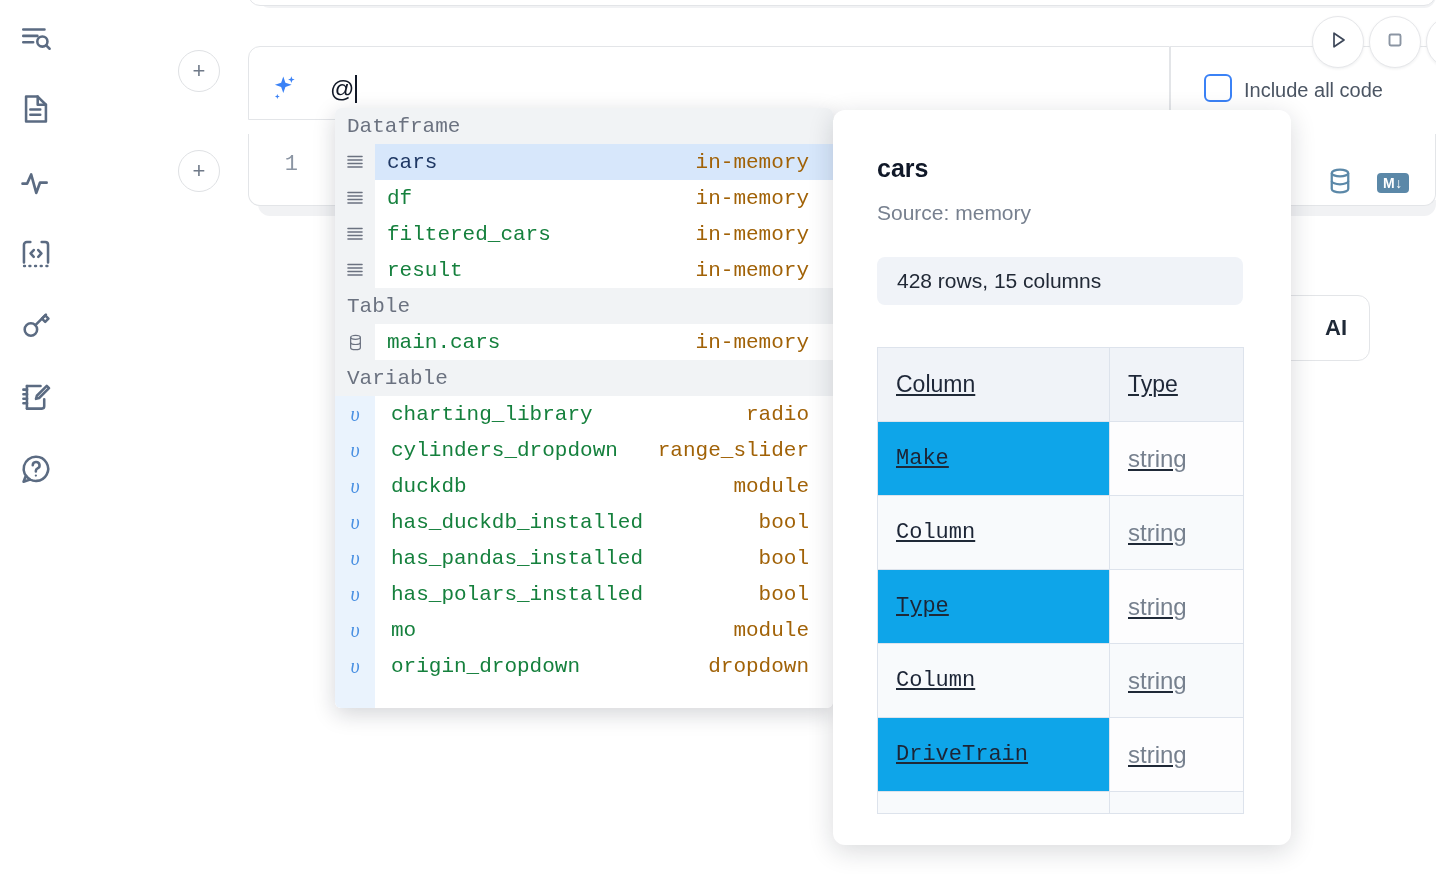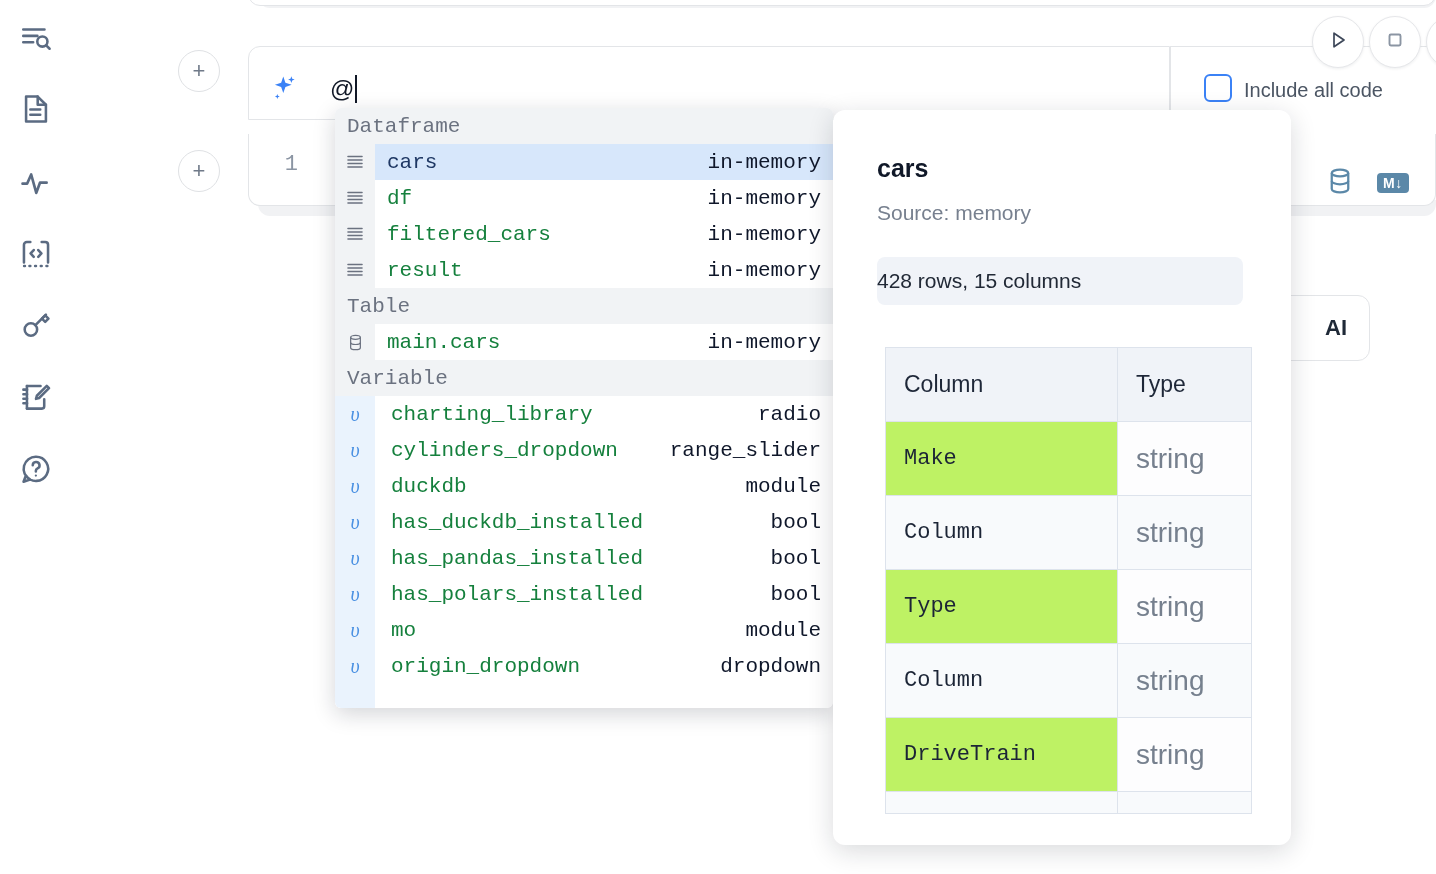--- a/index.html
+++ b/index.html
@@ -261,22 +261,22 @@
   .ac-name {
     flex: 1 1 auto;
     padding-left: 12px;
     color: #15803d;
     white-space: nowrap;
     overflow: hidden;
   }
   .ac-row.selected .ac-name { color: #1f3864; }
   .ac-meta {
     flex: 0 0 auto;
-    padding-right: 12px;
-    color: #0f172a;
+    padding-right: 24px;
+    color: #a16207;
     white-space: nowrap;
   }
   .ac-row.var-row .ac-name { padding-left: 16px; }
 
   .ic-frame { display:block; }
 
   
   #preview-panel {
     position: absolute;
     left: 833px; top: 110px;
@@ -300,52 +300,54 @@
     font-size: 21px;
     color: #77808f;
   }
   #preview-shape {
     position: absolute;
     left: 44px; top: 147px;
     width: 366px; height: 48px;
     background: #f0f3f8;
     border-radius: 8px;
     display: flex; align-items: center;
+    padding-left: 20px;
     box-sizing: border-box;
     font-size: 21px;
     color: #212936;
   }
   #schema-table {
     position: absolute;
-    left: 52px; top: 237px;
+    left: 44px; top: 237px;
     width: 366px;
     border-collapse: collapse;
     table-layout: fixed;
+    text-decoration: underline;
   }
   #schema-table th, #schema-table td {
     border: 1px solid #dde3ec;
     height: 74px;
     padding: 0 0 0 18px;
     text-align: left;
     box-sizing: border-box;
   }
   #schema-table th {
     background: #f0f3f8;
     font-weight: normal;
     font-size: 23px;
     color: #1e2738;
   }
   #schema-table td.col-name {
     font-family: "Liberation Mono", monospace;
     font-size: 22px;
     color: #1c2536;
-    background: #bef264;
+    background: #0ea5e9;
   }
   #schema-table td.col-type {
-    font-size: 28px;
+    font-size: 24px;
     color: #76808e;
     background: #fdfdfe;
   }
   #schema-table tr:nth-child(even) td { background: #f8fafc; }
   #schema-table col.c1 { width: 232px; }
   #schema-table col.c2 { width: 134px; }
   td.partial { height: 22px !important; }
 </style>
 </head>
 <body>

